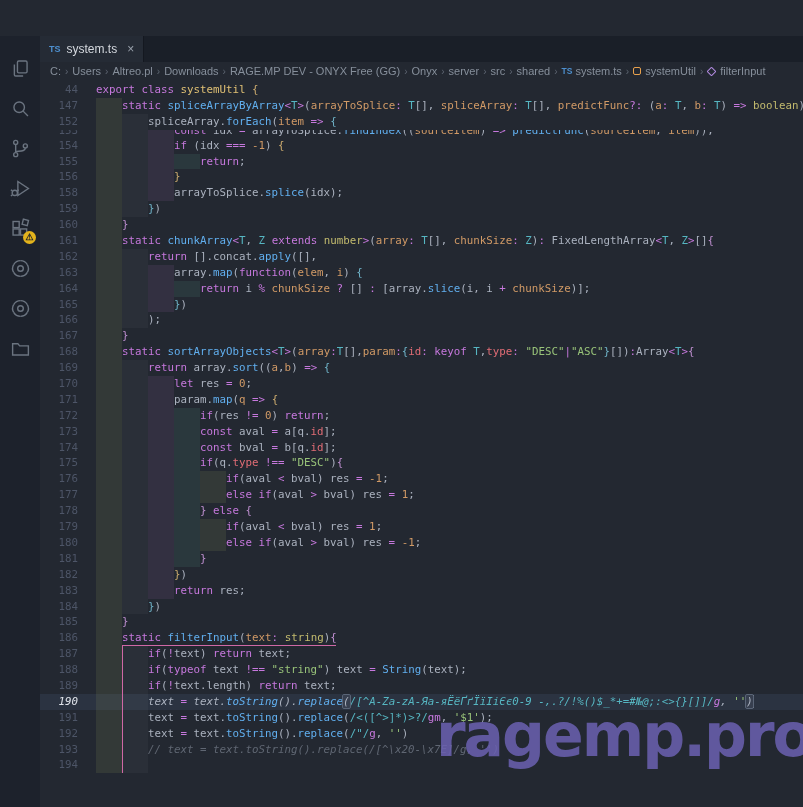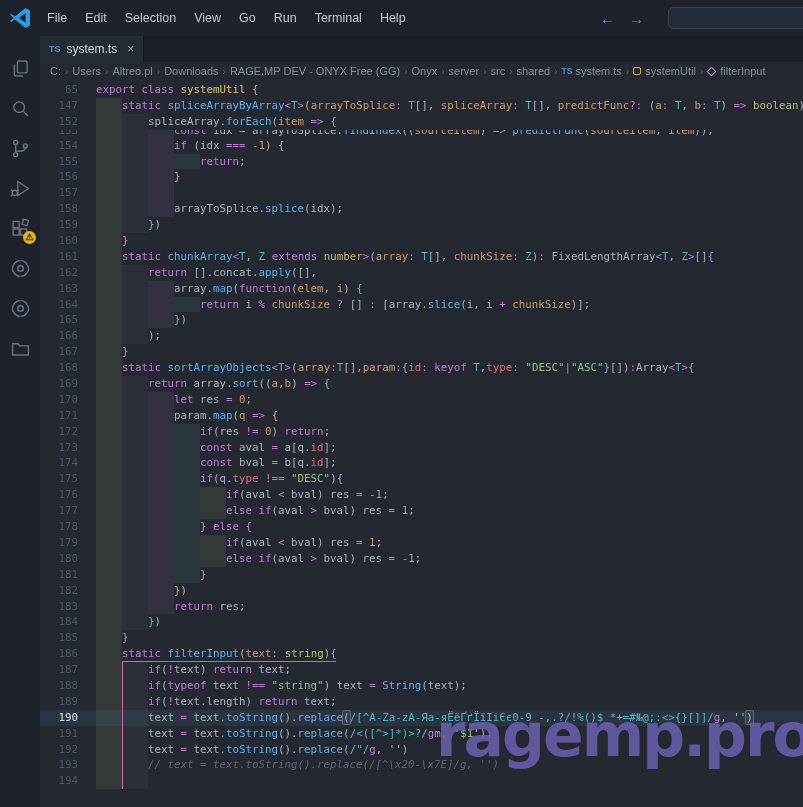--- a/index.html
+++ b/index.html
@@ -48,21 +48,21 @@
   .bci-method { display:inline-block; width:7px; height:7px; border:1.5px solid #b18ae0;
                 transform:rotate(45deg); border-radius:1px; margin:0 5px 0 1px; }
 
   
   #editor { position:absolute; left:40px; top:80px; width:763px; height:727px;
             overflow:hidden; background:#232831; padding-top:2px;
             font-family:"DejaVu Sans Mono", monospace; font-size:10.8px; }
   .row { height:15.9px; line-height:15.9px; display:flex; white-space:pre; }
   .row.half { height:8px; overflow:hidden; }
   .row.half .num, .row.half .code { margin-top:-7px; }
-  .row.cur { background:#2b3341; }
+  .row.cur { background:#2b3341;font-style:italic; }
   .row.cur .num { color:#dfe3ea; }
   .num { flex:0 0 56px; text-align:right; padding-right:18px; color:#4d5567; }
   .code { position:relative; flex:1; overflow:hidden; }
   .ib { position:absolute; top:0; bottom:0; width:26px; pointer-events:none; }
   .guide { position:absolute; left:26px; top:0; bottom:0; width:1px; background:#cf68a5; }
   .uline { position:absolute; left:26px; bottom:0; height:1px; width:214px; background:#cf68a5; }
   .cursor { display:inline-block; width:1.5px; height:13px; background:#d6dbe4;
             vertical-align:middle; }
 
   .c-kw  { color:#c678dd; }
@@ -88,40 +88,20 @@
   
   #watermark { position:absolute; left:436px; top:700px; font-family:"DejaVu Sans", sans-serif;
                font-weight:800; font-size:60px; letter-spacing:-2px; color:#6b61b2;
                opacity:.85; pointer-events:none; }
 </style>
 </head>
 <body>
 
 <div id="stage">
 
-  <div id="titlebar">
-    <svg id="vscode-logo" viewBox="0 0 24 24">
-      <path d="M17.5 2 L7 10.6 L3.6 8 L2 8.9 L5.9 12 L2 15.1 L3.6 16 L7 13.4 L17.5 22 L22 19.6 V4.4 Z M17.5 7.2 v9.6 L11 12 Z" fill="#2f9ae5"></path>
-    </svg>
-    <div id="menubar" style="display:flex;">
-        <div class="menu-item">File</div>
-        <div class="menu-item">Edit</div>
-        <div class="menu-item">Selection</div>
-        <div class="menu-item">View</div>
-        <div class="menu-item">Go</div>
-        <div class="menu-item">Run</div>
-        <div class="menu-item">Terminal</div>
-        <div class="menu-item">Help</div>
-      </div>
-    <div id="nav-arrows">
-      <span>←</span>
-      <span>→</span>
-    </div>
-    <div id="command-center"></div>
-  </div>
 
   <div id="activitybar" style="padding-top:12px;">
     <div class="act-item">
       <svg width="21" height="21" viewBox="0 0 24 24">
           <rect x="8.5" y="3.5" width="11" height="13.5" rx="1.5"></rect>
           <path d="M5 7.5 v11.5 a1.5 1.5 0 0 0 1.5 1.5 H15"></path>
         </svg>
     </div>
     <div class="act-item">
       <svg width="21" height="21" viewBox="0 0 24 24">
@@ -241,28 +221,27 @@
         <span>systemUtil</span>
       </span>
       <span class="bc-sep">›</span>
       <span style="display: inline-flex; align-items: center;">
         <span class="bci-method"></span>
         <span>filterInput</span>
       </span>
     </div>
 
   <div id="editor">
-      <div class="row"><span class="num">65</span><span class="code"><span class="c-txt"></span><span class="c-kw">export</span><span class="c-txt"> </span><span class="c-kw">class</span><span class="c-txt"> </span><span class="c-cls">systemUtil</span><span class="c-txt"> </span><span class="c-b1">{</span></span></div>
+      <div class="row"><span class="num">44</span><span class="code"><span class="c-txt"></span><span class="c-kw">export</span><span class="c-txt"> </span><span class="c-kw">class</span><span class="c-txt"> </span><span class="c-cls">systemUtil</span><span class="c-txt"> </span><span class="c-b1">{</span></span></div>
       <div class="row"><span class="num">147</span><span class="code"><i class="ib" style="left: 0px; background: rgba(170, 180, 100, 0.12);"></i><span class="c-txt">    </span><span class="c-kw">static</span><span class="c-txt"> </span><span class="c-fn">spliceArrayByArray</span><span class="c-op">&lt;</span><span class="c-typ">T</span><span class="c-op">&gt;</span><span class="c-txt">(</span><span class="c-par">arrayToSplice</span><span class="c-op">:</span><span class="c-txt"> </span><span class="c-typ">T</span><span class="c-txt">[], </span><span class="c-par">spliceArray</span><span class="c-op">:</span><span class="c-txt"> </span><span class="c-typ">T</span><span class="c-txt">[], </span><span class="c-par">predictFunc</span><span class="c-op">?:</span><span class="c-txt"> (</span><span class="c-par">a</span><span class="c-op">:</span><span class="c-txt"> </span><span class="c-typ">T</span><span class="c-txt">, </span><span class="c-par">b</span><span class="c-op">:</span><span class="c-txt"> </span><span class="c-typ">T</span><span class="c-txt">) </span><span class="c-op">=&gt;</span><span class="c-txt"> </span><span class="c-prim">boolean</span><span class="c-txt">)</span></span></div>
       <div class="row"><span class="num">152</span><span class="code"><i class="ib" style="left: 0px; background: rgba(170, 180, 100, 0.12);"></i><i class="ib" style="left: 26px; background: rgba(255, 255, 255, 0.035);"></i><span class="c-txt">        </span><span class="c-txt">spliceArray.</span><span class="c-fn">forEach</span><span class="c-txt">(</span><span class="c-par">item</span><span class="c-txt"> </span><span class="c-op">=&gt;</span><span class="c-txt"> </span><span class="c-b3">{</span></span></div>
       <div class="row half"><span class="num">153</span><span class="code"><i class="ib" style="left: 0px; background: rgba(170, 180, 100, 0.12);"></i><i class="ib" style="left: 26px; background: rgba(255, 255, 255, 0.035);"></i><i class="ib" style="left: 52px; background: rgba(170, 110, 180, 0.12);"></i><span class="c-txt">            </span><span class="c-kw">const</span><span class="c-txt"> idx </span><span class="c-op">=</span><span class="c-txt"> arrayToSplice.</span><span class="c-fn">findIndex</span><span class="c-txt">((</span><span class="c-par">sourceItem</span><span class="c-txt">) </span><span class="c-op">=&gt;</span><span class="c-txt"> </span><span class="c-fn">predictFunc</span><span class="c-txt">(</span><span class="c-par">sourceItem</span><span class="c-txt">, </span><span class="c-par">item</span><span class="c-txt">));</span></span></div>
       <div class="row"><span class="num">154</span><span class="code"><i class="ib" style="left: 0px; background: rgba(170, 180, 100, 0.12);"></i><i class="ib" style="left: 26px; background: rgba(255, 255, 255, 0.035);"></i><i class="ib" style="left: 52px; background: rgba(170, 110, 180, 0.12);"></i><span class="c-txt">            </span><span class="c-kw">if</span><span class="c-txt"> (idx </span><span class="c-op">===</span><span class="c-txt"> </span><span class="c-num">-1</span><span class="c-txt">) </span><span class="c-b1">{</span></span></div>
       <div class="row"><span class="num">155</span><span class="code"><i class="ib" style="left: 0px; background: rgba(170, 180, 100, 0.12);"></i><i class="ib" style="left: 26px; background: rgba(255, 255, 255, 0.035);"></i><i class="ib" style="left: 52px; background: rgba(170, 110, 180, 0.12);"></i><i class="ib" style="left: 78px; background: rgba(95, 170, 150, 0.12);"></i><span class="c-txt">                </span><span class="c-kw">return</span><span class="c-txt">;</span></span></div>
       <div class="row"><span class="num">156</span><span class="code"><i class="ib" style="left: 0px; background: rgba(170, 180, 100, 0.12);"></i><i class="ib" style="left: 26px; background: rgba(255, 255, 255, 0.035);"></i><i class="ib" style="left: 52px; background: rgba(170, 110, 180, 0.12);"></i><span class="c-txt">            </span><span class="c-b1">}</span></span></div>
-      <div class="row"><span class="num">157</span><span class="code"><i class="ib" style="left: 0px; background: rgba(170, 180, 100, 0.12);"></i><i class="ib" style="left: 26px; background: rgba(255, 255, 255, 0.035);"></i><i class="ib" style="left: 52px; background: rgba(170, 110, 180, 0.12);"></i><span class="c-txt">            </span></span></div>
       <div class="row"><span class="num">158</span><span class="code"><i class="ib" style="left: 0px; background: rgba(170, 180, 100, 0.12);"></i><i class="ib" style="left: 26px; background: rgba(255, 255, 255, 0.035);"></i><i class="ib" style="left: 52px; background: rgba(170, 110, 180, 0.12);"></i><span class="c-txt">            </span><span class="c-txt">arrayToSplice.</span><span class="c-fn">splice</span><span class="c-txt">(idx);</span></span></div>
       <div class="row"><span class="num">159</span><span class="code"><i class="ib" style="left: 0px; background: rgba(170, 180, 100, 0.12);"></i><i class="ib" style="left: 26px; background: rgba(255, 255, 255, 0.035);"></i><span class="c-txt">        </span><span class="c-b3">}</span><span class="c-txt">)</span></span></div>
       <div class="row"><span class="num">160</span><span class="code"><i class="ib" style="left: 0px; background: rgba(170, 180, 100, 0.12);"></i><span class="c-txt">    </span><span class="c-b2">}</span></span></div>
       <div class="row"><span class="num">161</span><span class="code"><i class="ib" style="left: 0px; background: rgba(170, 180, 100, 0.12);"></i><span class="c-txt">    </span><span class="c-kw">static</span><span class="c-txt"> </span><span class="c-fn">chunkArray</span><span class="c-op">&lt;</span><span class="c-typ">T</span><span class="c-txt">, </span><span class="c-typ">Z</span><span class="c-txt"> </span><span class="c-kw">extends</span><span class="c-txt"> </span><span class="c-prim">number</span><span class="c-op">&gt;</span><span class="c-txt">(</span><span class="c-par">array</span><span class="c-op">:</span><span class="c-txt"> </span><span class="c-typ">T</span><span class="c-txt">[], </span><span class="c-par">chunkSize</span><span class="c-op">:</span><span class="c-txt"> </span><span class="c-typ">Z</span><span class="c-txt">)</span><span class="c-op">:</span><span class="c-txt"> FixedLengthArray</span><span class="c-op">&lt;</span><span class="c-typ">T</span><span class="c-txt">, </span><span class="c-typ">Z</span><span class="c-op">&gt;</span><span class="c-txt">[]</span><span class="c-b2">{</span></span></div>
       <div class="row"><span class="num">162</span><span class="code"><i class="ib" style="left: 0px; background: rgba(170, 180, 100, 0.12);"></i><i class="ib" style="left: 26px; background: rgba(255, 255, 255, 0.035);"></i><span class="c-txt">        </span><span class="c-kw">return</span><span class="c-txt"> [].concat.</span><span class="c-fn">apply</span><span class="c-txt">([],</span></span></div>
       <div class="row"><span class="num">163</span><span class="code"><i class="ib" style="left: 0px; background: rgba(170, 180, 100, 0.12);"></i><i class="ib" style="left: 26px; background: rgba(255, 255, 255, 0.035);"></i><i class="ib" style="left: 52px; background: rgba(170, 110, 180, 0.12);"></i><span class="c-txt">            </span><span class="c-txt">array.</span><span class="c-fn">map</span><span class="c-txt">(</span><span class="c-kw">function</span><span class="c-txt">(</span><span class="c-par">elem</span><span class="c-txt">, </span><span class="c-par">i</span><span class="c-txt">) </span><span class="c-b3">{</span></span></div>
       <div class="row"><span class="num">164</span><span class="code"><i class="ib" style="left: 0px; background: rgba(170, 180, 100, 0.12);"></i><i class="ib" style="left: 26px; background: rgba(255, 255, 255, 0.035);"></i><i class="ib" style="left: 52px; background: rgba(170, 110, 180, 0.12);"></i><i class="ib" style="left: 78px; background: rgba(95, 170, 150, 0.12);"></i><span class="c-txt">                </span><span class="c-kw">return</span><span class="c-txt"> i </span><span class="c-op">%</span><span class="c-txt"> </span><span class="c-par">chunkSize</span><span class="c-txt"> </span><span class="c-op">?</span><span class="c-txt"> [] </span><span class="c-op">:</span><span class="c-txt"> [array.</span><span class="c-fn">slice</span><span class="c-txt">(i, i </span><span class="c-op">+</span><span class="c-txt"> </span><span class="c-par">chunkSize</span><span class="c-txt">)];</span></span></div>
       <div class="row"><span class="num">165</span><span class="code"><i class="ib" style="left: 0px; background: rgba(170, 180, 100, 0.12);"></i><i class="ib" style="left: 26px; background: rgba(255, 255, 255, 0.035);"></i><i class="ib" style="left: 52px; background: rgba(170, 110, 180, 0.12);"></i><span class="c-txt">            </span><span class="c-b3">}</span><span class="c-txt">)</span></span></div>
       <div class="row"><span class="num">166</span><span class="code"><i class="ib" style="left: 0px; background: rgba(170, 180, 100, 0.12);"></i><i class="ib" style="left: 26px; background: rgba(255, 255, 255, 0.035);"></i><span class="c-txt">        </span><span class="c-txt">);</span></span></div>
       <div class="row"><span class="num">167</span><span class="code"><i class="ib" style="left: 0px; background: rgba(170, 180, 100, 0.12);"></i><span class="c-txt">    </span><span class="c-b2">}</span></span></div>

